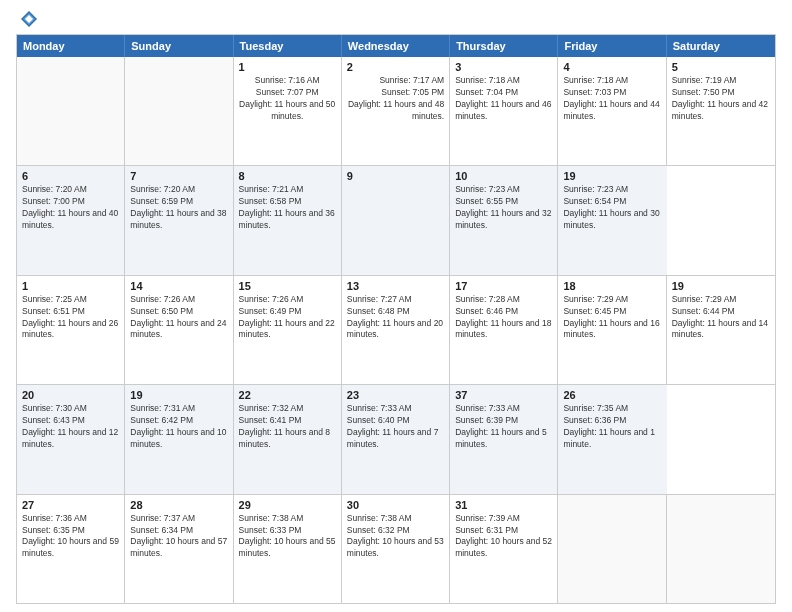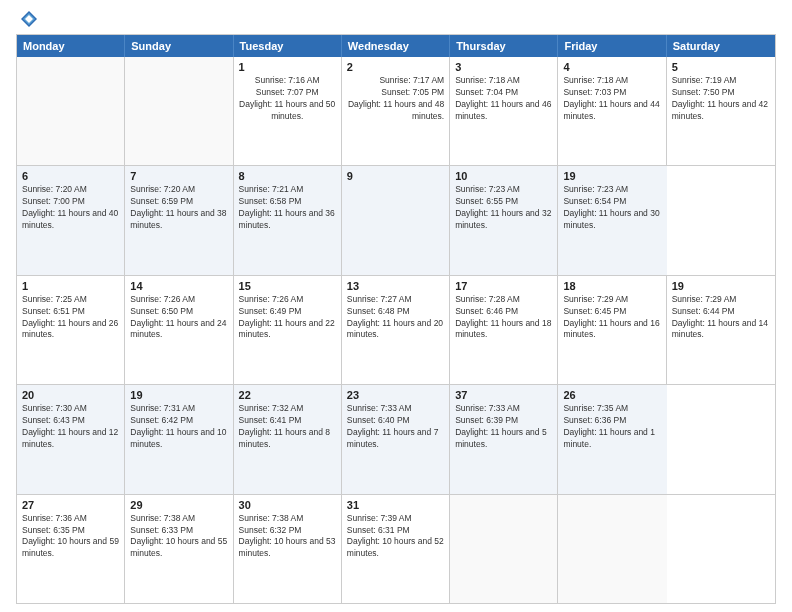--- a/index.html
+++ b/index.html
@@ -314,20 +314,26 @@
           </div>
         </div>
         <div class="cal-row">
           <div class="cal-cell">
             <div class="day-number">27</div>
             <div class="cell-info" style="white-space: pre-line;">Sunrise: 7:36 AM
 Sunset: 6:35 PM
 Daylight: 10 hours and 59 minutes.</div>
           </div>
           <div class="cal-cell">
+            <div class="day-number">28</div>
+            <div class="cell-info" style="white-space: pre-line;">Sunrise: 7:37 AM
+Sunset: 6:34 PM
+Daylight: 10 hours and 57 minutes.</div>
+          </div>
+          <div class="cal-cell">
             <div class="day-number">29</div>
             <div class="cell-info" style="white-space: pre-line;">Sunrise: 7:38 AM
 Sunset: 6:33 PM
 Daylight: 10 hours and 55 minutes.</div>
           </div>
           <div class="cal-cell">
             <div class="day-number">30</div>
             <div class="cell-info" style="white-space: pre-line;">Sunrise: 7:38 AM
 Sunset: 6:32 PM
 Daylight: 10 hours and 53 minutes.</div>

